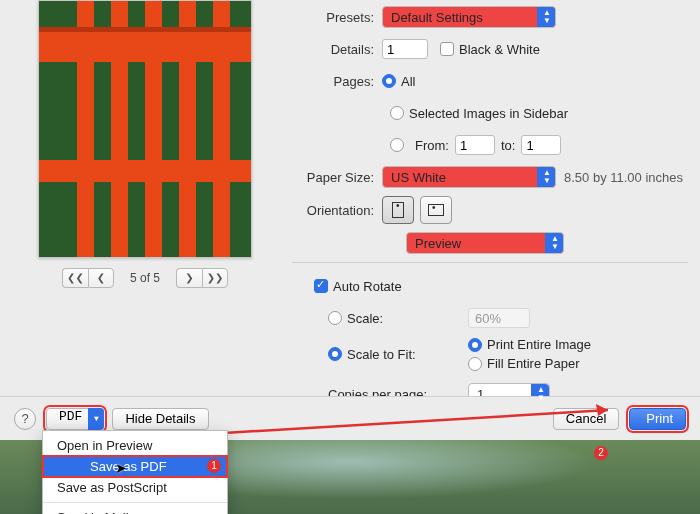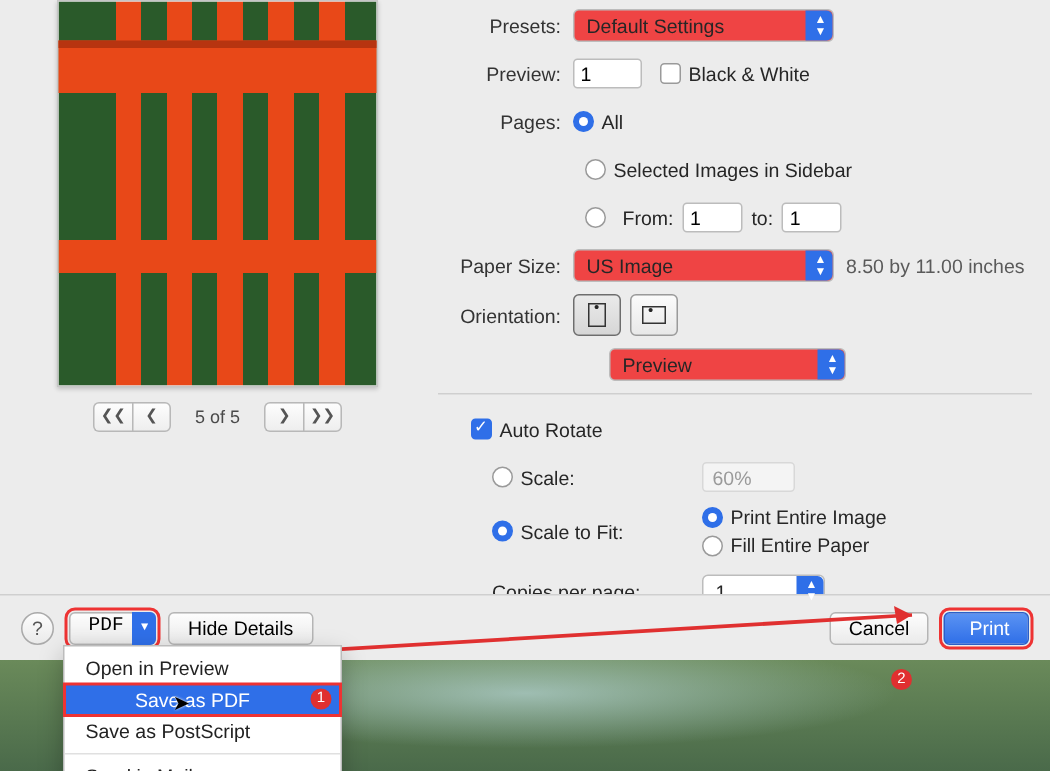--- a/index.html
+++ b/index.html
@@ -89,21 +89,21 @@
         <div class="lbl">Presets:</div>
         <div class="select blue-cap" style="width:174px">
           <span>Default Settings</span>
             <div class="chev">
               <span>▲</span>
               <span>▼</span>
             </div>
         </div>
       </div>
       <div class="row">
-        <div class="lbl">Preview:</div>
+        <div class="lbl">Details:</div>
         <input class="num" value="1" style="">
         <span style="width:12px"></span>
         <span class="chk"></span>
         <span>Black &amp; White</span>
       </div>
       <div class="row">
         <div class="lbl">Pages:</div>
         <span class="radio on"></span>
         <span>All</span>
       </div>
@@ -114,21 +114,21 @@
       <div class="row sub from-to">
         <span class="radio"></span>
         <span>From:</span>
         <input class="num" style="width: 40px;" value="1">
         <span>to:</span>
         <input class="num" style="width: 40px;" value="1">
       </div>
       <div class="row">
         <div class="lbl">Paper Size:</div>
         <div class="select blue-cap" style="width:174px">
-          <span>US Image</span>
+          <span>US White</span>
             <div class="chev">
               <span>▲</span>
               <span>▼</span>
             </div>
         </div>
         <span class="paper-dim">8.50 by 11.00 inches</span>
       </div>
       <div class="row">
         <div class="lbl">Orientation:</div>
         <div class="orient-btn sel">

